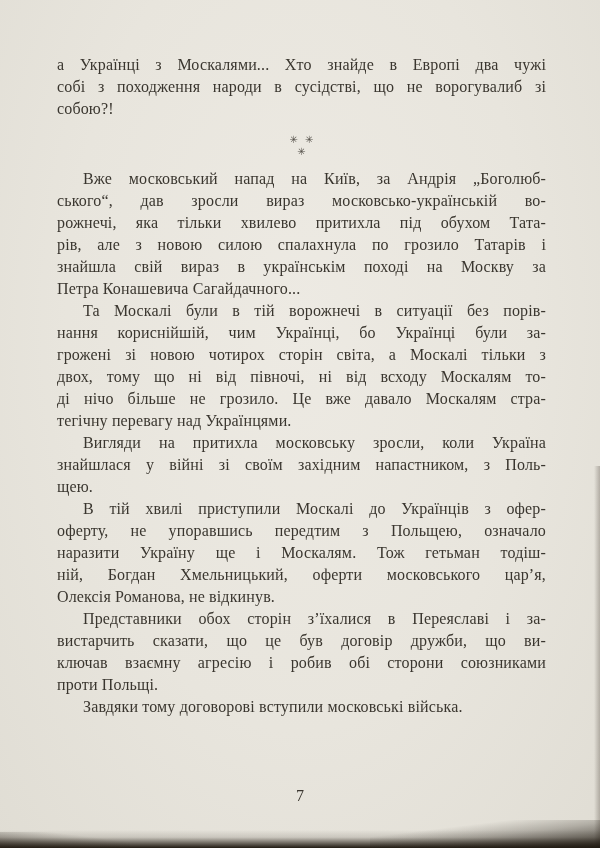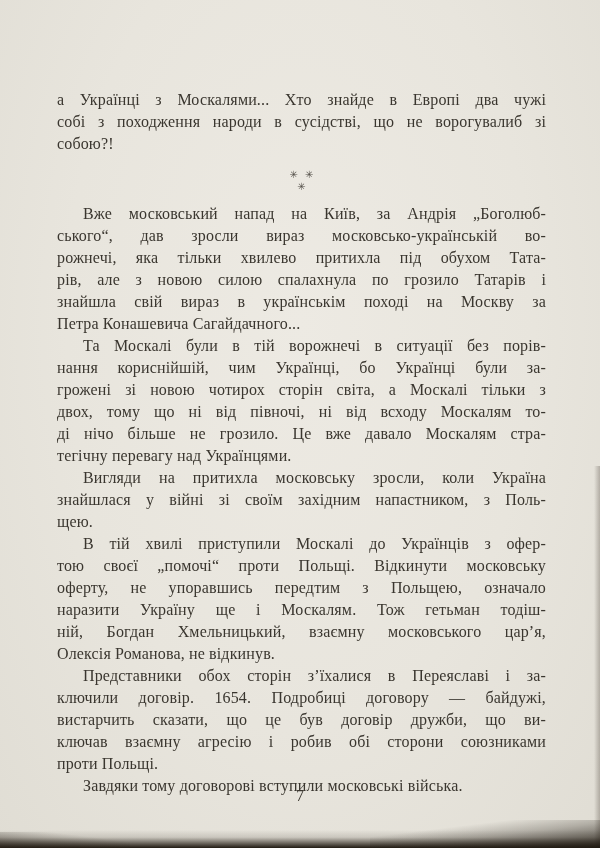--- a/index.html
+++ b/index.html
@@ -20,21 +20,20 @@
     inset: 0;
   }
   .text-block {
     position: absolute;
     left: 57px;
     top: 54px;
     width: 489px;
     font-size: 16px;
     line-height: 22px;
     letter-spacing: 0.15px;
-    margin-top: 35px;
   }
   .para { margin: 0; }
   .line {
     text-align: justify;
     text-align-last: justify;
     white-space: normal;
   }
   .line.last {
     text-align-last: left;
   }
@@ -137,29 +136,27 @@
         <div class="line">ді нічо більше не грозило. Це вже давало Москалям стра-</div>
         <div class="line last">тегічну перевагу над Українцями.</div>
       </div>
       <div class="para indent">
         <div class="line">Вигляди на притихла московську зросли, коли Україна</div>
         <div class="line">знайшлася у війні зі своїм західним напастником, з Поль-</div>
         <div class="line last">щею.</div>
       </div>
       <div class="para indent">
         <div class="line">В тій хвилі приступили Москалі до Українців з офер-</div>
-        <div class="line">тою своєї „помочі“ проти Польщі. Відкинути московську</div>
         <div class="line">оферту, не упоравшись передтим з Польщею, означало</div>
         <div class="line">наразити Україну ще і Москалям. Тож гетьман тодіш-</div>
-        <div class="line">ній, Богдан Хмельницький, взаємну московського цар’я,</div>
+        <div class="line">ній, Богдан Хмельницький, оферти московського цар’я,</div>
         <div class="line last">Олексія Романова, не відкинув.</div>
       </div>
       <div class="para indent">
         <div class="line">Представники обох сторін з’їхалися в Переяславі і за-</div>
-        <div class="line">ключили договір. 1654. Подробиці договору — байдужі,</div>
         <div class="line">вистарчить сказати, що це був договір дружби, що ви-</div>
         <div class="line">ключав взаємну агресію і робив обі сторони союзниками</div>
         <div class="line last">проти Польщі.</div>
       </div>
       <div class="para indent">
         <div class="line last">Завдяки тому договорові вступили московські війська.</div>
       </div>
     </section>
 
   <div class="page-number">7</div>

